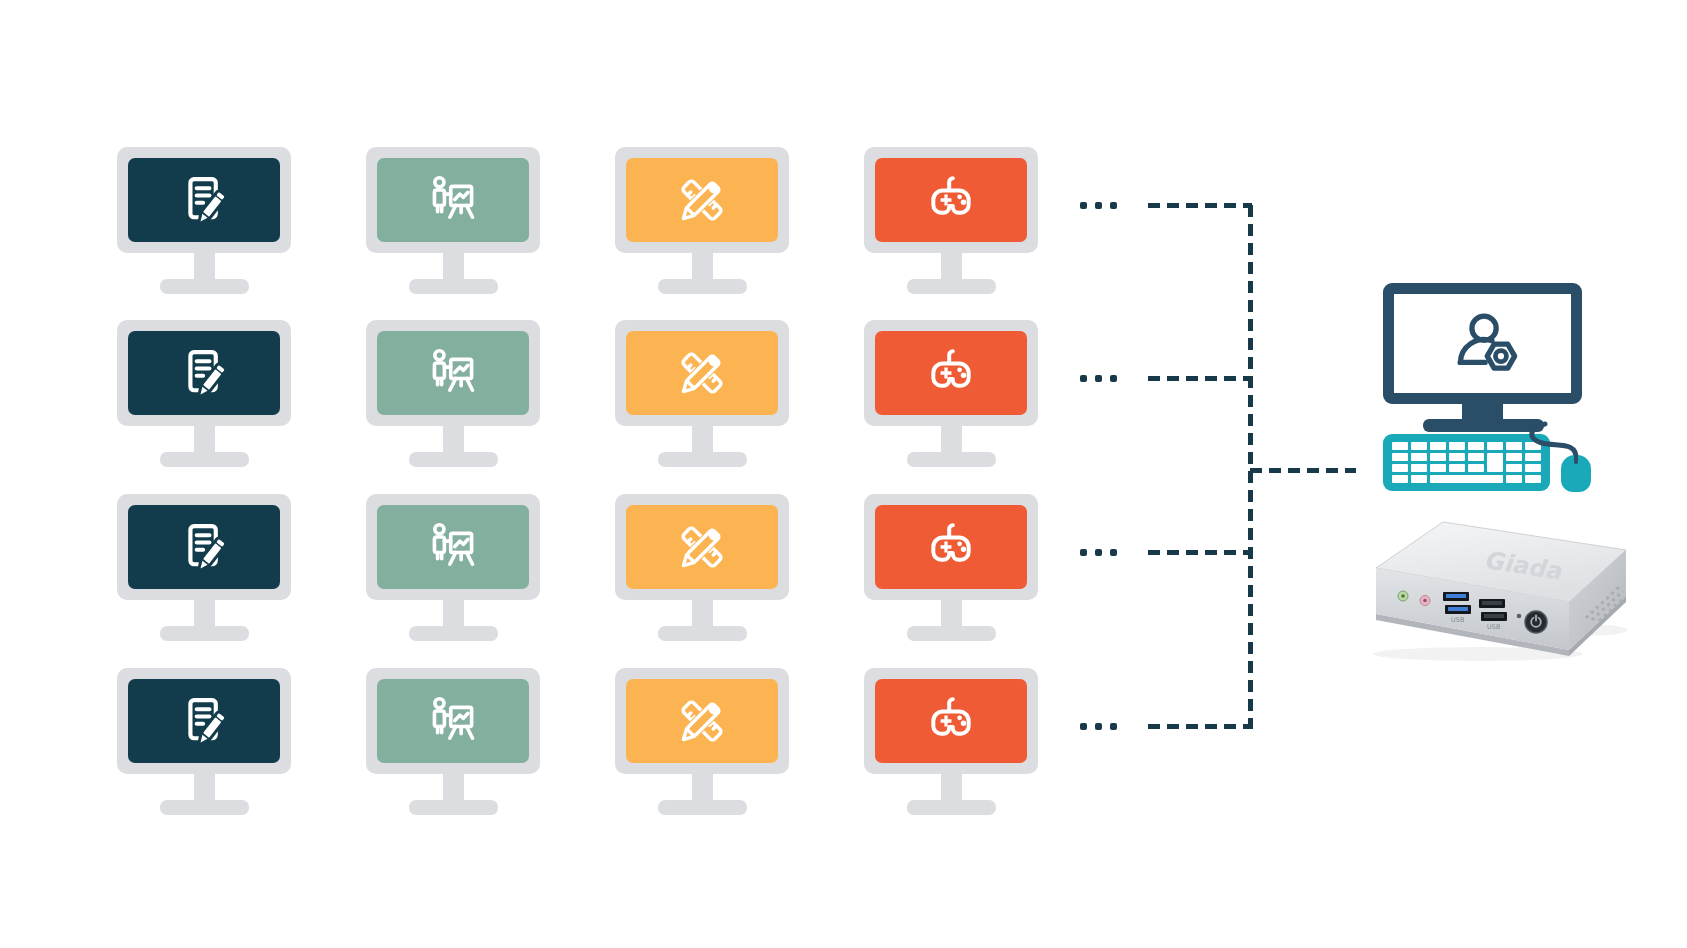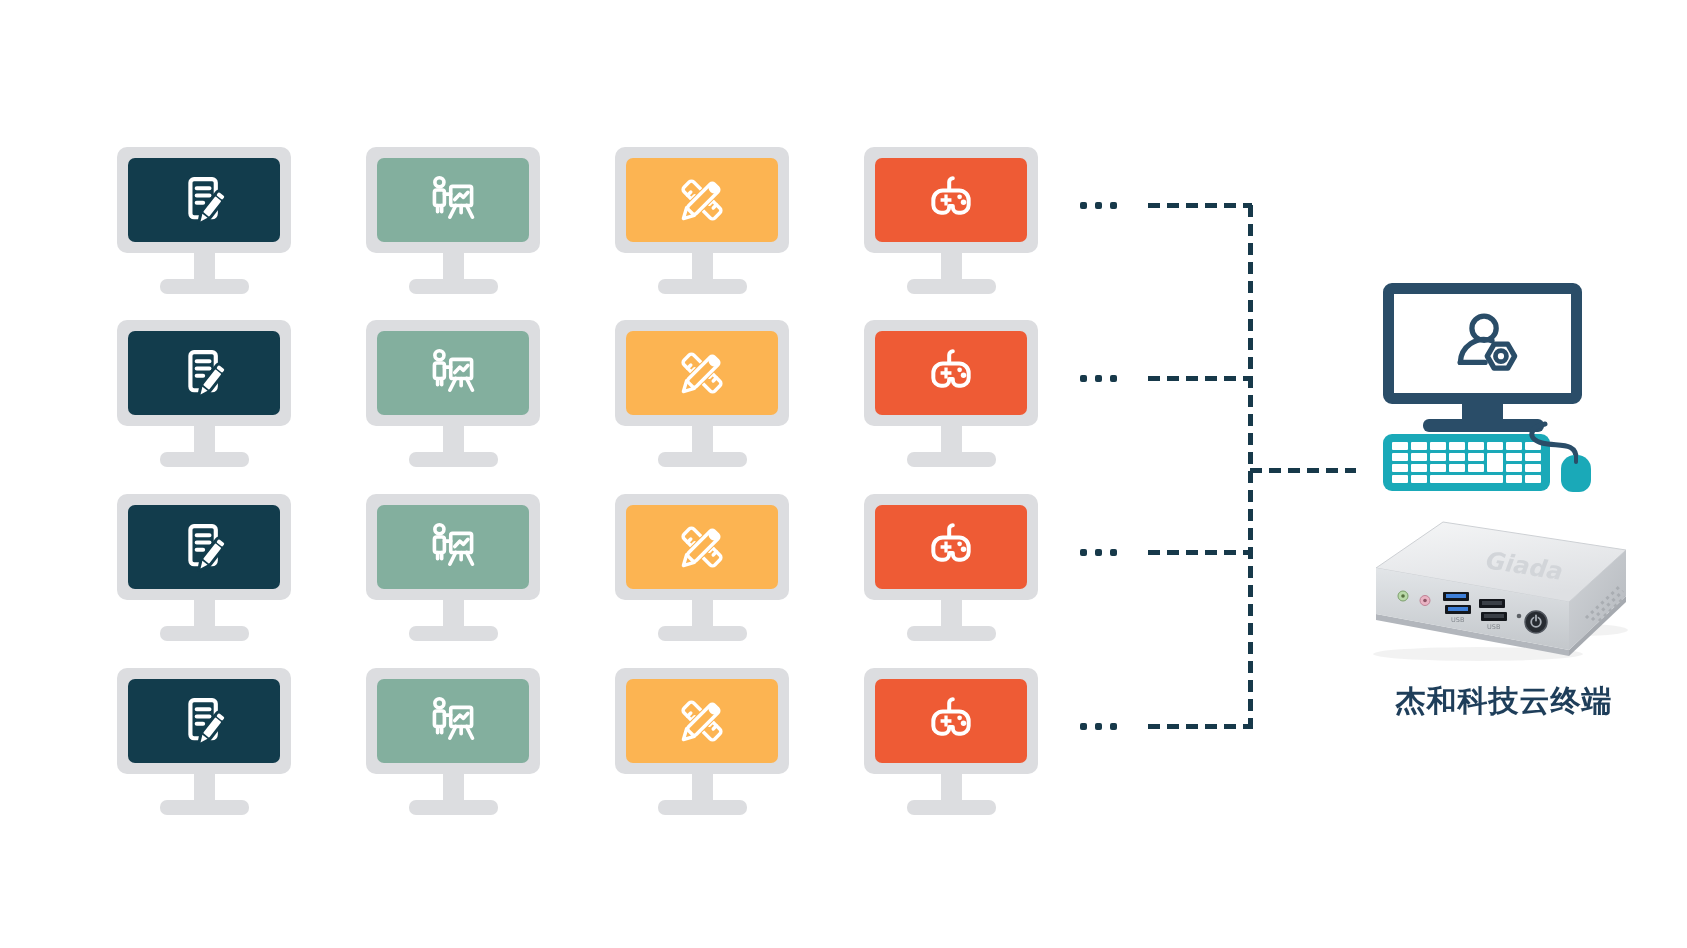--- a/index.html
+++ b/index.html
@@ -517,14 +517,13 @@
       <path d="M163 97.5 V103" stroke="#272b31" stroke-width="3.4"></path>
       <path d="M163 97.5 V102.5" stroke="#aab0b8" stroke-width="1.8" stroke-linecap="round"></path>
     </g>
     <g stroke="#a9adb2" stroke-width="3" stroke-dasharray="3 4">
       <path d="M213 100 L246 69"></path>
         <path d="M219 102 L250 73"></path>
         <path d="M226 103 L252 79"></path>
     </g>
   </svg>
 
-  <div class="t-label">杰和科技云终端</div>
 </div>
 
 </body></html>

